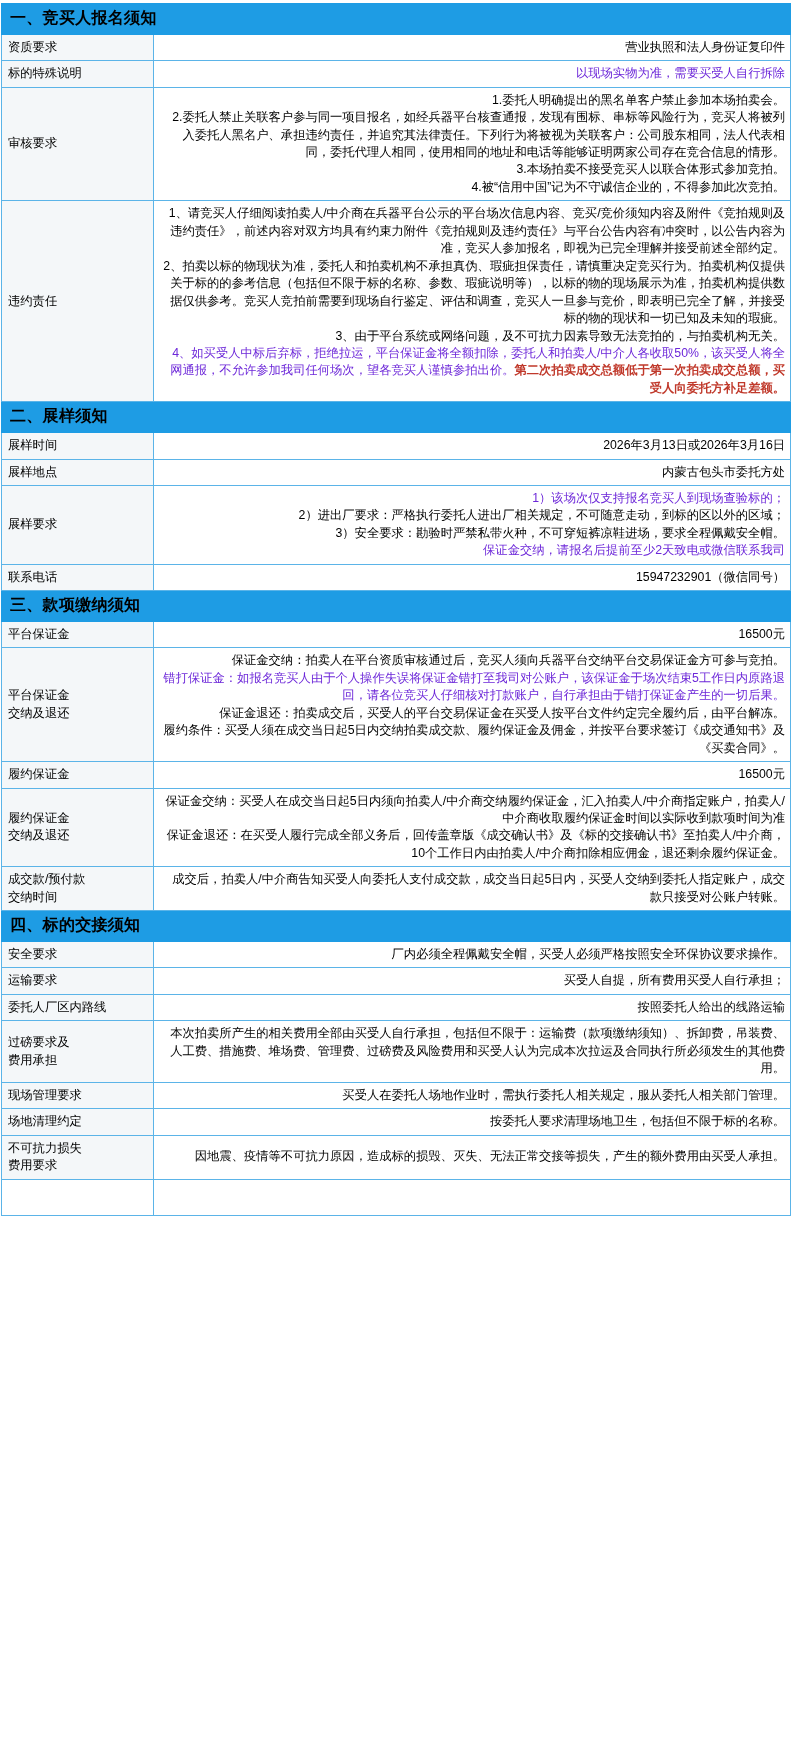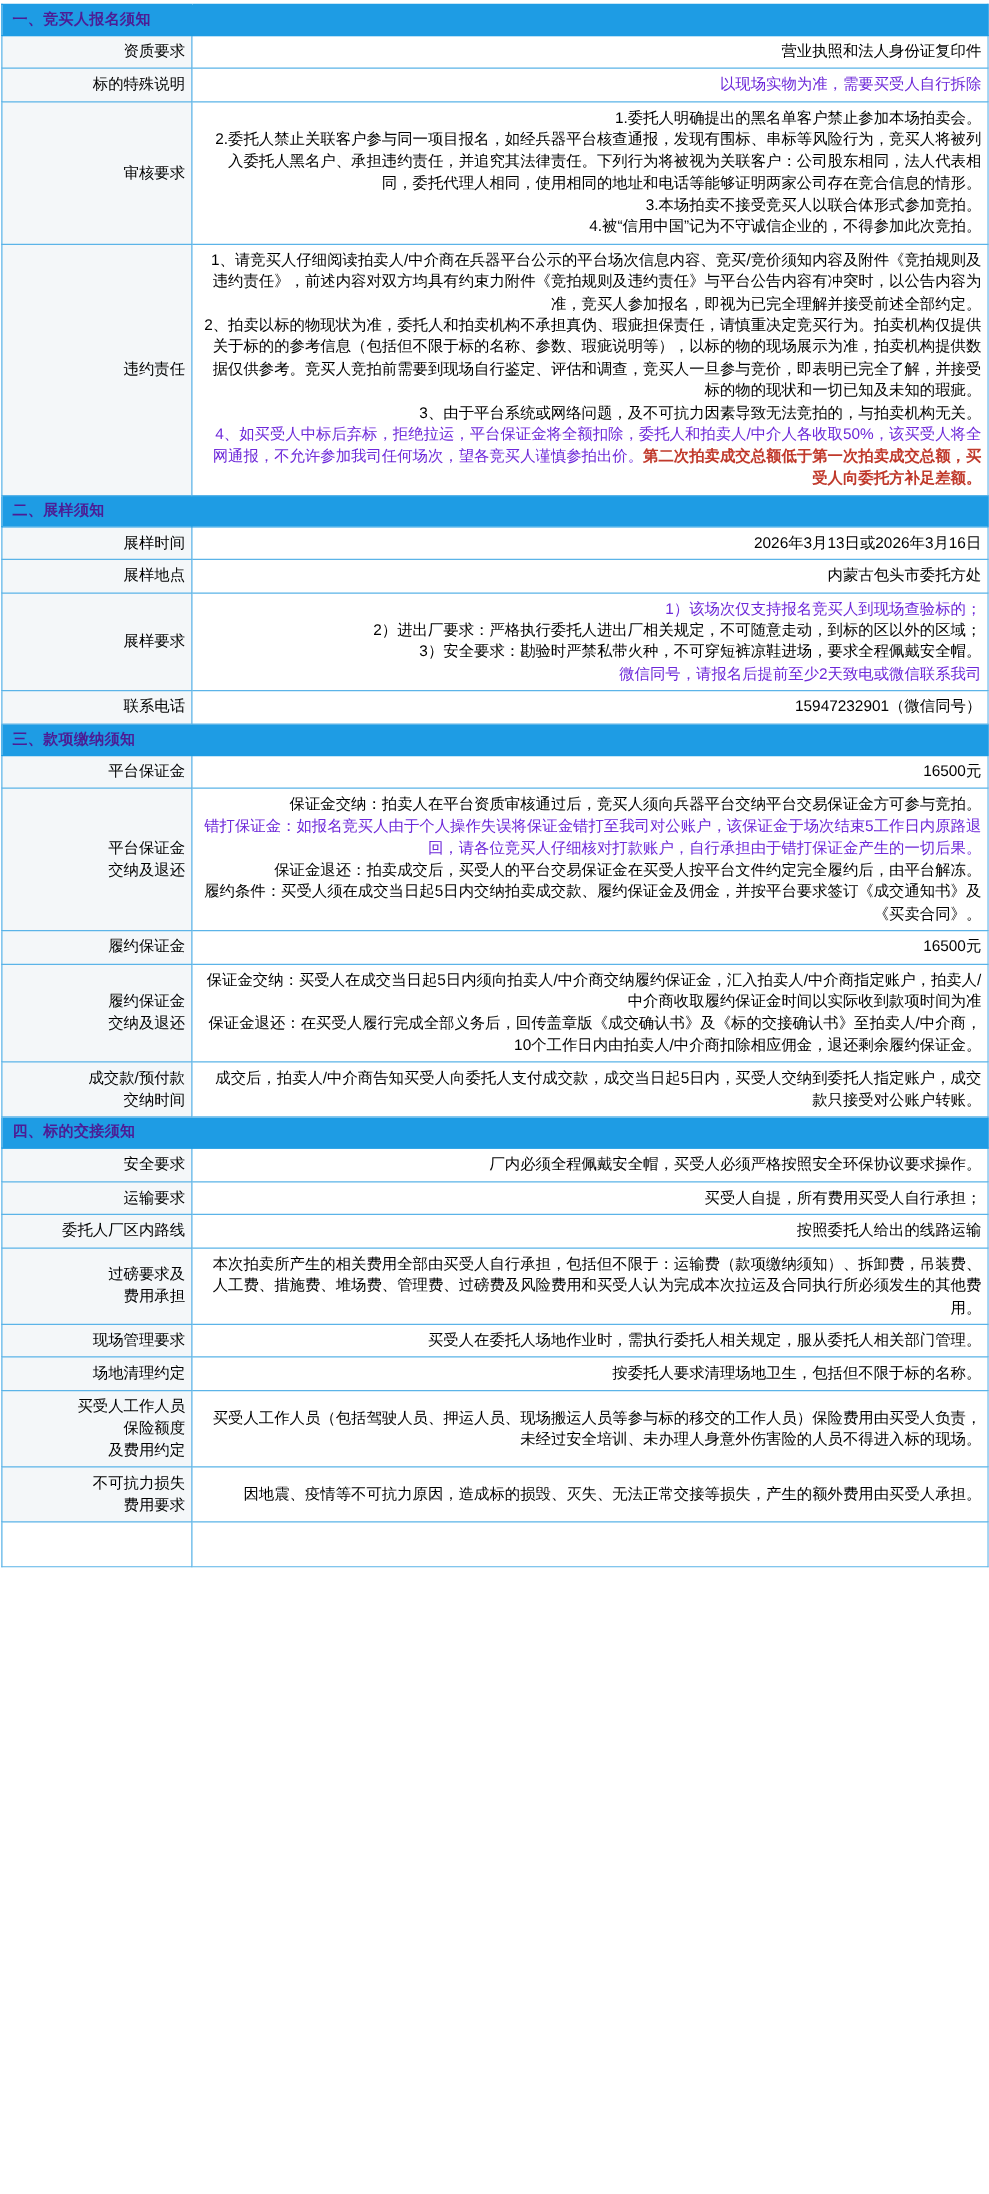--- a/index.html
+++ b/index.html
@@ -31,37 +31,37 @@
     vertical-align: middle;
     padding: 4px 5px 4px 6px;
     line-height: 1.42;
     word-break: break-all;
   }
   
   col.c-label { width: 152px; }
   col.c-value { width: 637px; }
 
   td.label {
-    text-align: right;
+    text-align: left;
     background: #F4F7F9;
     font-size: 12.3px;
     padding: 4px 2px;
     line-height: 1.45;
   }
   td.value {
     text-align: right;
     background: #ffffff;
     font-size: 12.3px;
   }
   tr.section-row td {
     background: #1E9CE4;
     border: 1px solid #1E9CE4;
-    color: #4c1d95;
+    color: #000000;
     font-weight: bold;
-    font-size: 12px;
+    font-size: 16px;
     padding: 3px 6px 4px 8px;
     text-align: left;
     letter-spacing: 0.3px;
   }
   .red { color: #6d28d9; }
   .red-serif {
     color: #C0392B;
     font-family: "Liberation Serif", "DejaVu Serif", serif;
     font-weight: bold;
   }
@@ -149,21 +149,21 @@
           </td>
         </tr>
         <tr>
           <td class="label pad-tall">
             <span class="ln">展样要求</span>
           </td>
           <td class="value pad-tall">
             <div class="ln red">1）该场次仅支持报名竞买人到现场查验标的；</div>
             <div class="ln">2）进出厂要求：严格执行委托人进出厂相关规定，不可随意走动，到标的区以外的区域；</div>
             <div class="ln">3）安全要求：勘验时严禁私带火种，不可穿短裤凉鞋进场，要求全程佩戴安全帽。</div>
-            <div class="ln red">微信同号，请报名后提前至少2天致电或微信联系我司</div>
+            <div class="ln red">保证金交纳，请报名后提前至少2天致电或微信联系我司</div>
           </td>
         </tr>
         <tr>
           <td class="label">
             <span class="ln">联系电话</span>
           </td>
           <td class="value">
             <div class="ln">15947232901（微信同号）</div>
           </td>
         </tr>
@@ -260,30 +260,20 @@
           <td class="value">
             <div class="ln">买受人在委托人场地作业时，需执行委托人相关规定，服从委托人相关部门管理。</div>
           </td>
         </tr>
         <tr>
           <td class="label">
             <span class="ln">场地清理约定</span>
           </td>
           <td class="value">
             <div class="ln">按委托人要求清理场地卫生，包括但不限于标的名称。</div>
-          </td>
-        </tr>
-        <tr>
-          <td class="label">
-            <span class="ln">买受人工作人员</span>
-            <span class="ln">保险额度</span>
-            <span class="ln">及费用约定</span>
-          </td>
-          <td class="value">
-            <div class="ln">买受人工作人员（包括驾驶人员、押运人员、现场搬运人员等参与标的移交的工作人员）保险费用由买受人负责，未经过安全培训、未办理人身意外伤害险的人员不得进入标的现场。</div>
           </td>
         </tr>
         <tr>
           <td class="label">
             <span class="ln">不可抗力损失</span>
             <span class="ln">费用要求</span>
           </td>
           <td class="value">
             <div class="ln">因地震、疫情等不可抗力原因，造成标的损毁、灭失、无法正常交接等损失，产生的额外费用由买受人承担。</div>
           </td>

